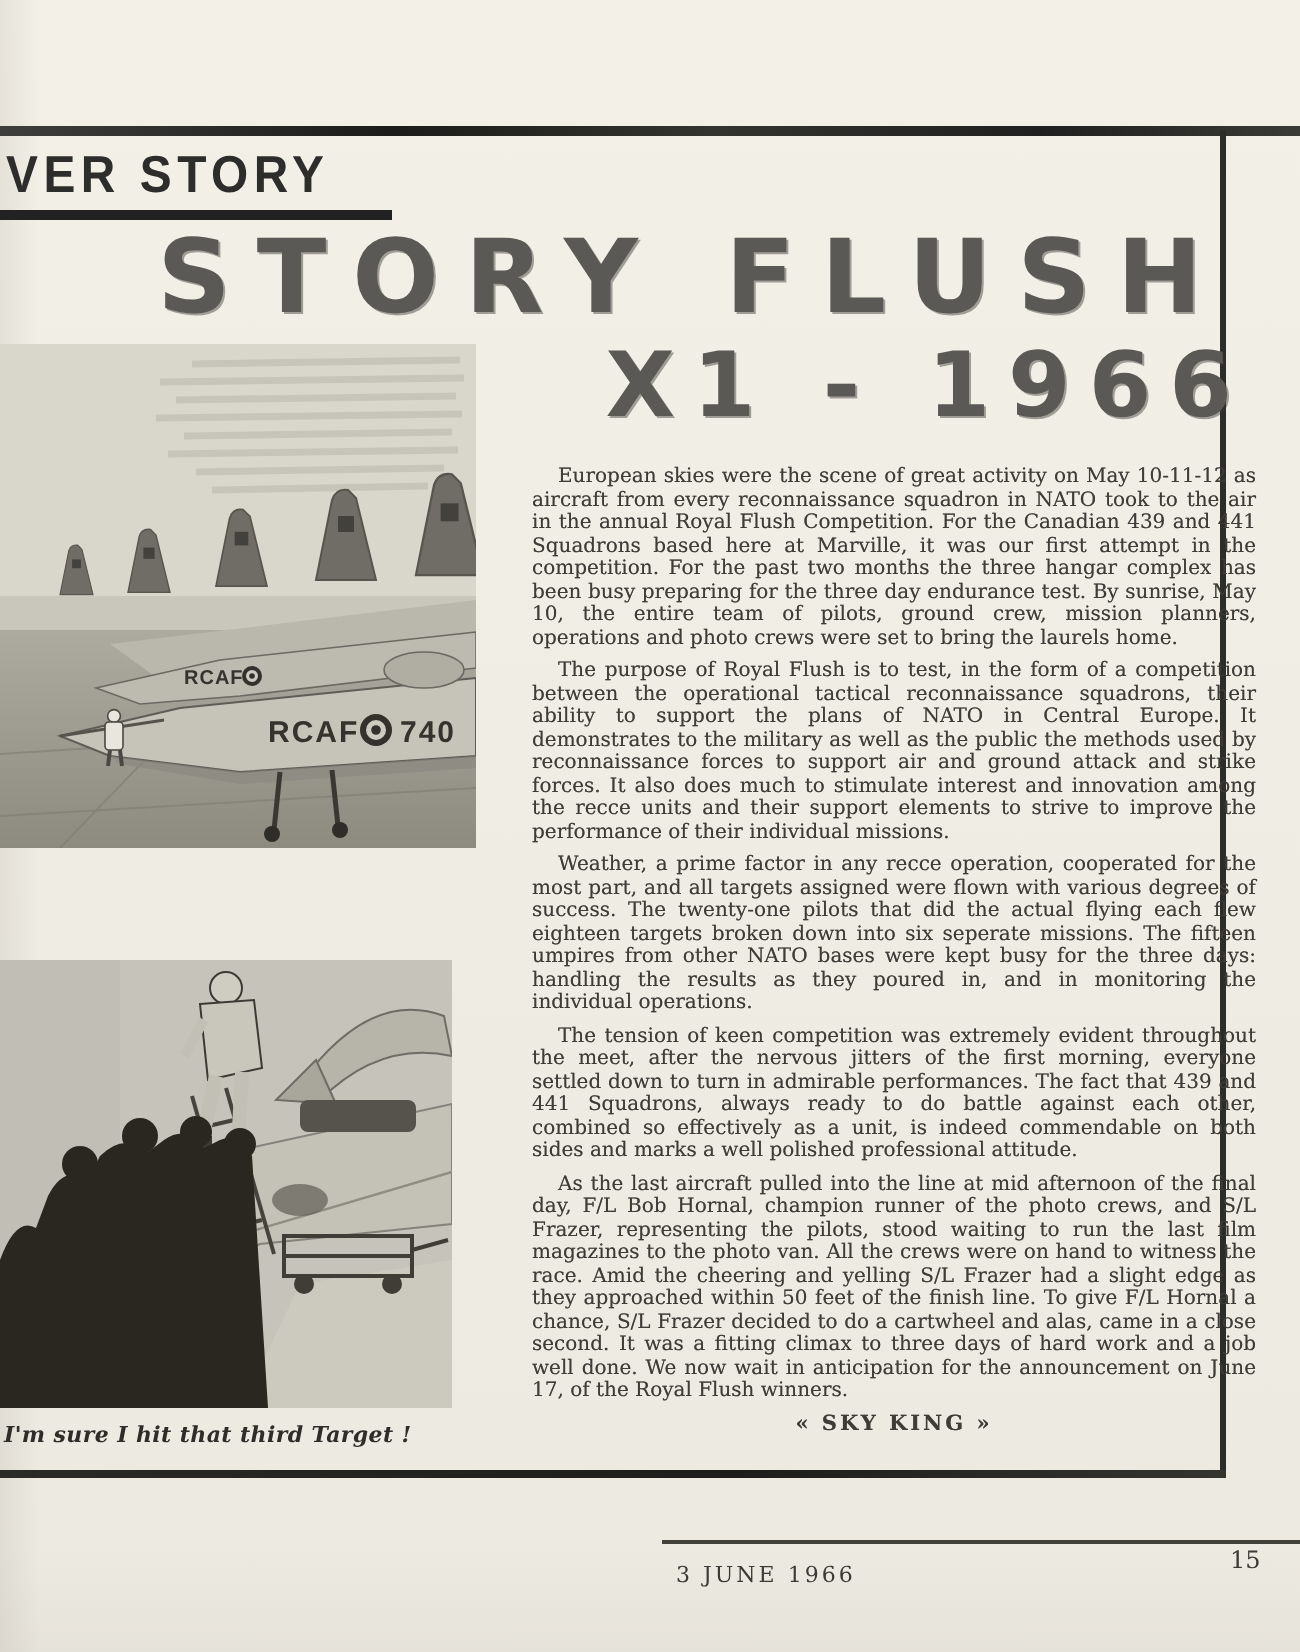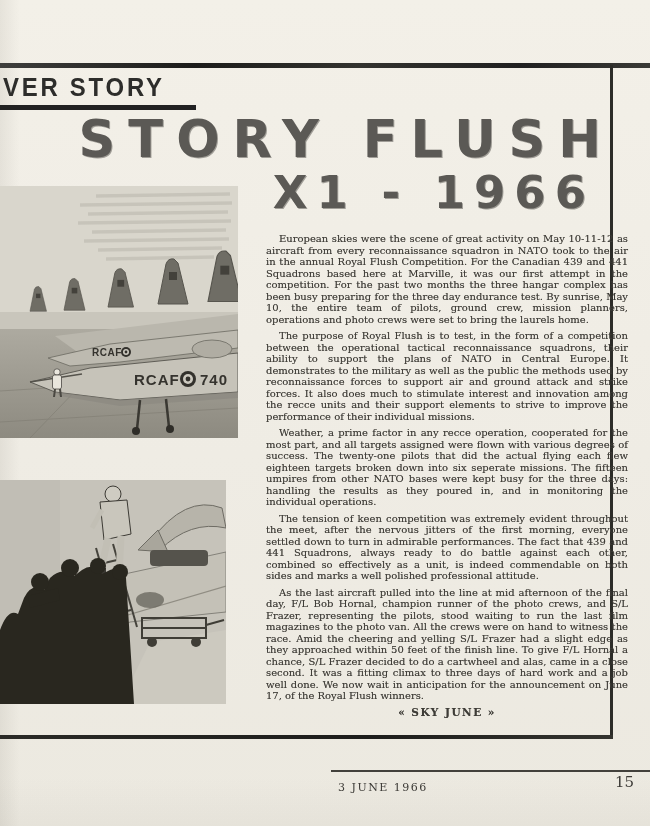--- a/index.html
+++ b/index.html
@@ -25,44 +25,44 @@
   .section-label { position:absolute; left:3px; top:72px;
     font-family:"Liberation Sans", sans-serif; font-weight:700; font-size:26px;
     letter-spacing:3px; color:#2d2d2b; transform:scaleX(0.92); transform-origin:left;
     white-space:nowrap; }
   .section-underline { position:absolute; left:0; top:105px; width:196px; height:5px; background:#222; }
 
   .headline1 { position:absolute; left:0; right:36px; top:110px; text-align:right;
     font-family:"DejaVu Sans", sans-serif; font-weight:700; font-size:51px;
     letter-spacing:13px; color:#5b5955; text-shadow:1px 1px 0 rgba(60,58,54,0.45);
     white-space:nowrap; }
-  .headline2 { position:absolute; left:0; right:55px; top:166px; text-align:right;
+  .headline2 { position:absolute; left:0; right:25px; top:166px; text-align:right;
     font-family:"DejaVu Sans", sans-serif; font-weight:700; font-size:45px;
     letter-spacing:9px; color:#5b5955; text-shadow:1px 1px 0 rgba(60,58,54,0.45);
     white-space:nowrap; }
 
   .photo { position:absolute; left:0; }
   .photo svg { display:block; }
-  .photo1 { top:172px; width:238px; height:252px;margin-top:14px; }
+  .photo1 { top:172px; width:238px; height:252px; }
   .photo2 { top:480px; width:226px; height:224px; }
   .caption { position:absolute; font-family:"DejaVu Serif", serif; font-style:italic;
     font-weight:700; font-size:11px; color:#2f2d29; letter-spacing:0.2px; white-space:nowrap; }
   .caption1 { left:2px; top:429px; }
   .caption2 { left:2px; top:711px; }
 
   .article { position:absolute; left:246px; top:233px; width:362px;
     font-family:"DejaVu Serif", serif; font-size:10px; line-height:11.5px;
     color:#3e3c37; text-align:justify; text-shadow:0 0 0.3px rgba(62,60,55,0.55);margin-left:20px; }
   .article p { text-indent:13px; margin:0 0 5px 0; }
   .byline { text-align:center; font-weight:700; letter-spacing:1.5px; font-size:10.5px; margin-top:3px; }
 
   .footer-rule { position:absolute; left:331px; top:770px; width:319px; height:2px; background:#43413c; }
   .footer-date { position:absolute; left:338px; top:781px; font-size:11px;
     letter-spacing:1.5px; color:#3c3a36; white-space:nowrap;text-align:center; }
-  .page-number { position:absolute; left:615px; top:773px; font-size:15px; color:#3c3a36; }
+  .page-number { position:absolute; left:615px; top:773px; font-size:12px; color:#3c3a36; }
 
   .svg-marking { font-family:"Liberation Sans", sans-serif; font-weight:700; fill:#35332e; }
 </style>
 </head>
 <body>
 
 <div class="page">
 
   <div class="top-rule"></div>
   <div class="right-rule"></div>
@@ -202,27 +202,28 @@
       </g>
       <g stroke="#3f3d36" stroke-width="2" fill="none">
         <rect x="142" y="138" width="64" height="20"></rect>
         <line x1="142" y1="148" x2="206" y2="148"></line>
         <line x1="206" y1="145" x2="224" y2="140"></line>
       </g>
       <circle cx="152" cy="162" r="5" fill="#3f3d36"></circle>
       <circle cx="196" cy="162" r="5" fill="#3f3d36"></circle>
     </svg>
   </div>
+  <div class="caption caption2">I'm sure I hit that third Target !</div>
 
   <div class="article">
     <p>European skies were the scene of great activity on May 10-11-12 as aircraft from every reconnaissance squadron in NATO took to the air in the annual Royal Flush Competition. For the Canadian 439 and 441 Squadrons based here at Marville, it was our first attempt in the competition. For the past two months the three hangar complex has been busy preparing for the three day endurance test. By sunrise, May 10, the entire team of pilots, ground crew, mission planners, operations and photo crews were set to bring the laurels home.</p>
     <p>The purpose of Royal Flush is to test, in the form of a competition between the operational tactical reconnaissance squadrons, their ability to support the plans of NATO in Central Europe. It demonstrates to the military as well as the public the methods used by reconnaissance forces to support air and ground attack and strike forces. It also does much to stimulate interest and innovation among the recce units and their support elements to strive to improve the performance of their individual missions.</p>
     <p>Weather, a prime factor in any recce operation, cooperated for the most part, and all targets assigned were flown with various degrees of success. The twenty-one pilots that did the actual flying each flew eighteen targets broken down into six seperate missions. The fifteen umpires from other NATO bases were kept busy for the three days: handling the results as they poured in, and in monitoring the individual operations.</p>
     <p>The tension of keen competition was extremely evident throughout the meet, after the nervous jitters of the first morning, everyone settled down to turn in admirable performances. The fact that 439 and 441 Squadrons, always ready to do battle against each other, combined so effectively as a unit, is indeed commendable on both sides and marks a well polished professional attitude.</p>
     <p>As the last aircraft pulled into the line at mid afternoon of the final day, F/L Bob Hornal, champion runner of the photo crews, and S/L Frazer, representing the pilots, stood waiting to run the last film magazines to the photo van. All the crews were on hand to witness the race. Amid the cheering and yelling S/L Frazer had a slight edge as they approached within 50 feet of the finish line. To give F/L Hornal a chance, S/L Frazer decided to do a cartwheel and alas, came in a close second. It was a fitting climax to three days of hard work and a job well done. We now wait in anticipation for the announcement on June 17, of the Royal Flush winners.</p>
-    <div class="byline">« SKY JUNE »</div>
+    <div class="byline">« SKY KING »</div>
   </div>
 
   <div class="footer-rule"></div>
   <div class="footer-date">3 JUNE 1966</div>
   <div class="page-number">15</div>
 
 </div>
 
 </body></html>

